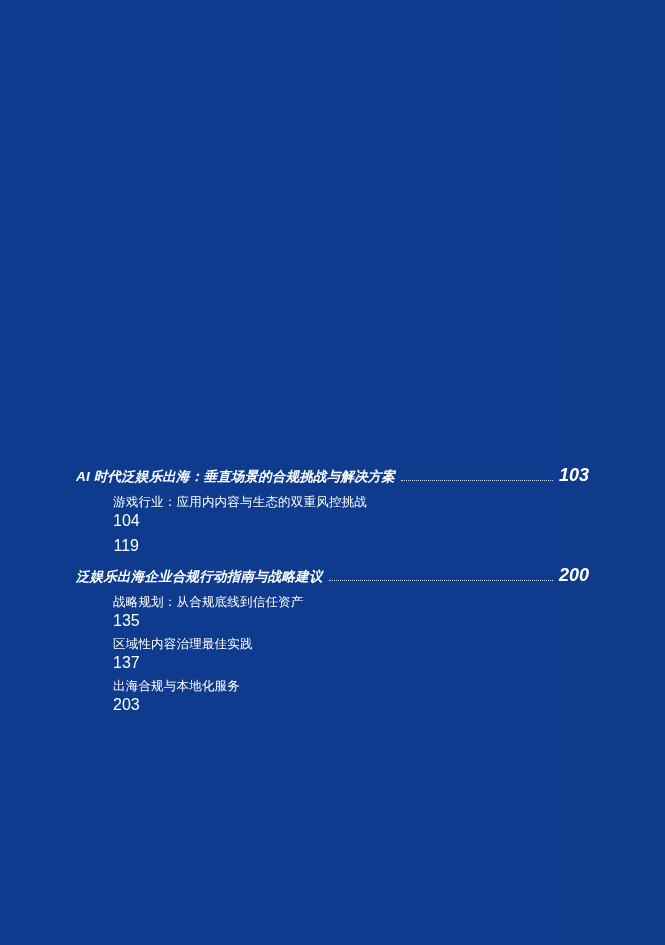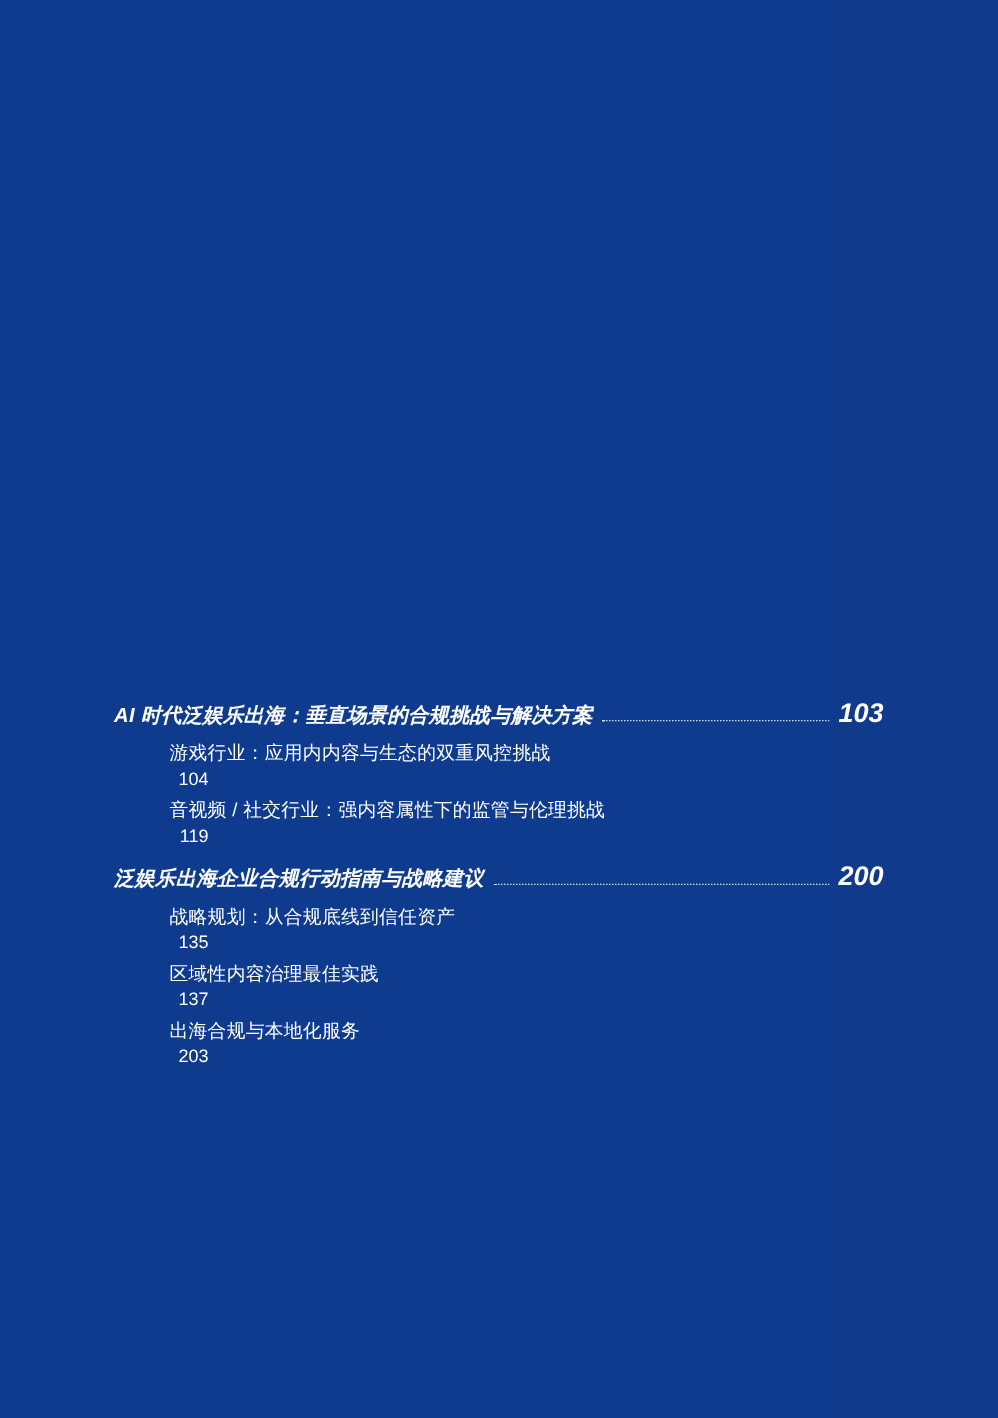--- a/index.html
+++ b/index.html
@@ -82,21 +82,21 @@
     white-space: nowrap;
     text-align: right;
   }
   .level1 .toc-page {
     font-size: 18px;
     font-weight: bold;
     font-style: italic;
     min-width: 26px;
   }
   .level2 .toc-page {
-    font-size: 12px;
+    font-size: 16px;
     min-width: 26px;
   }
 </style>
 </head>
 <body>
 
 <div class="page">
   <div class="toc">
 
     <div class="toc-row level1">
@@ -105,21 +105,20 @@
       <span class="toc-page">103</span>
     </div>
 
     <div class="toc-row level2">
       <span class="toc-title">游戏行业：应用内内容与生态的双重风控挑战</span>
       <span class="toc-leader"></span>
       <span class="toc-page">104</span>
     </div>
 
     <div class="toc-row level2">
-      <span class="toc-title">音视频 / 社交行业：强内容属性下的监管与伦理挑战</span>
       <span class="toc-leader"></span>
       <span class="toc-page">119</span>
     </div>
 
     <div class="toc-row level1">
       <span class="toc-title">泛娱乐出海企业合规行动指南与战略建议</span>
       <span class="toc-leader"></span>
       <span class="toc-page">200</span>
     </div>
 

